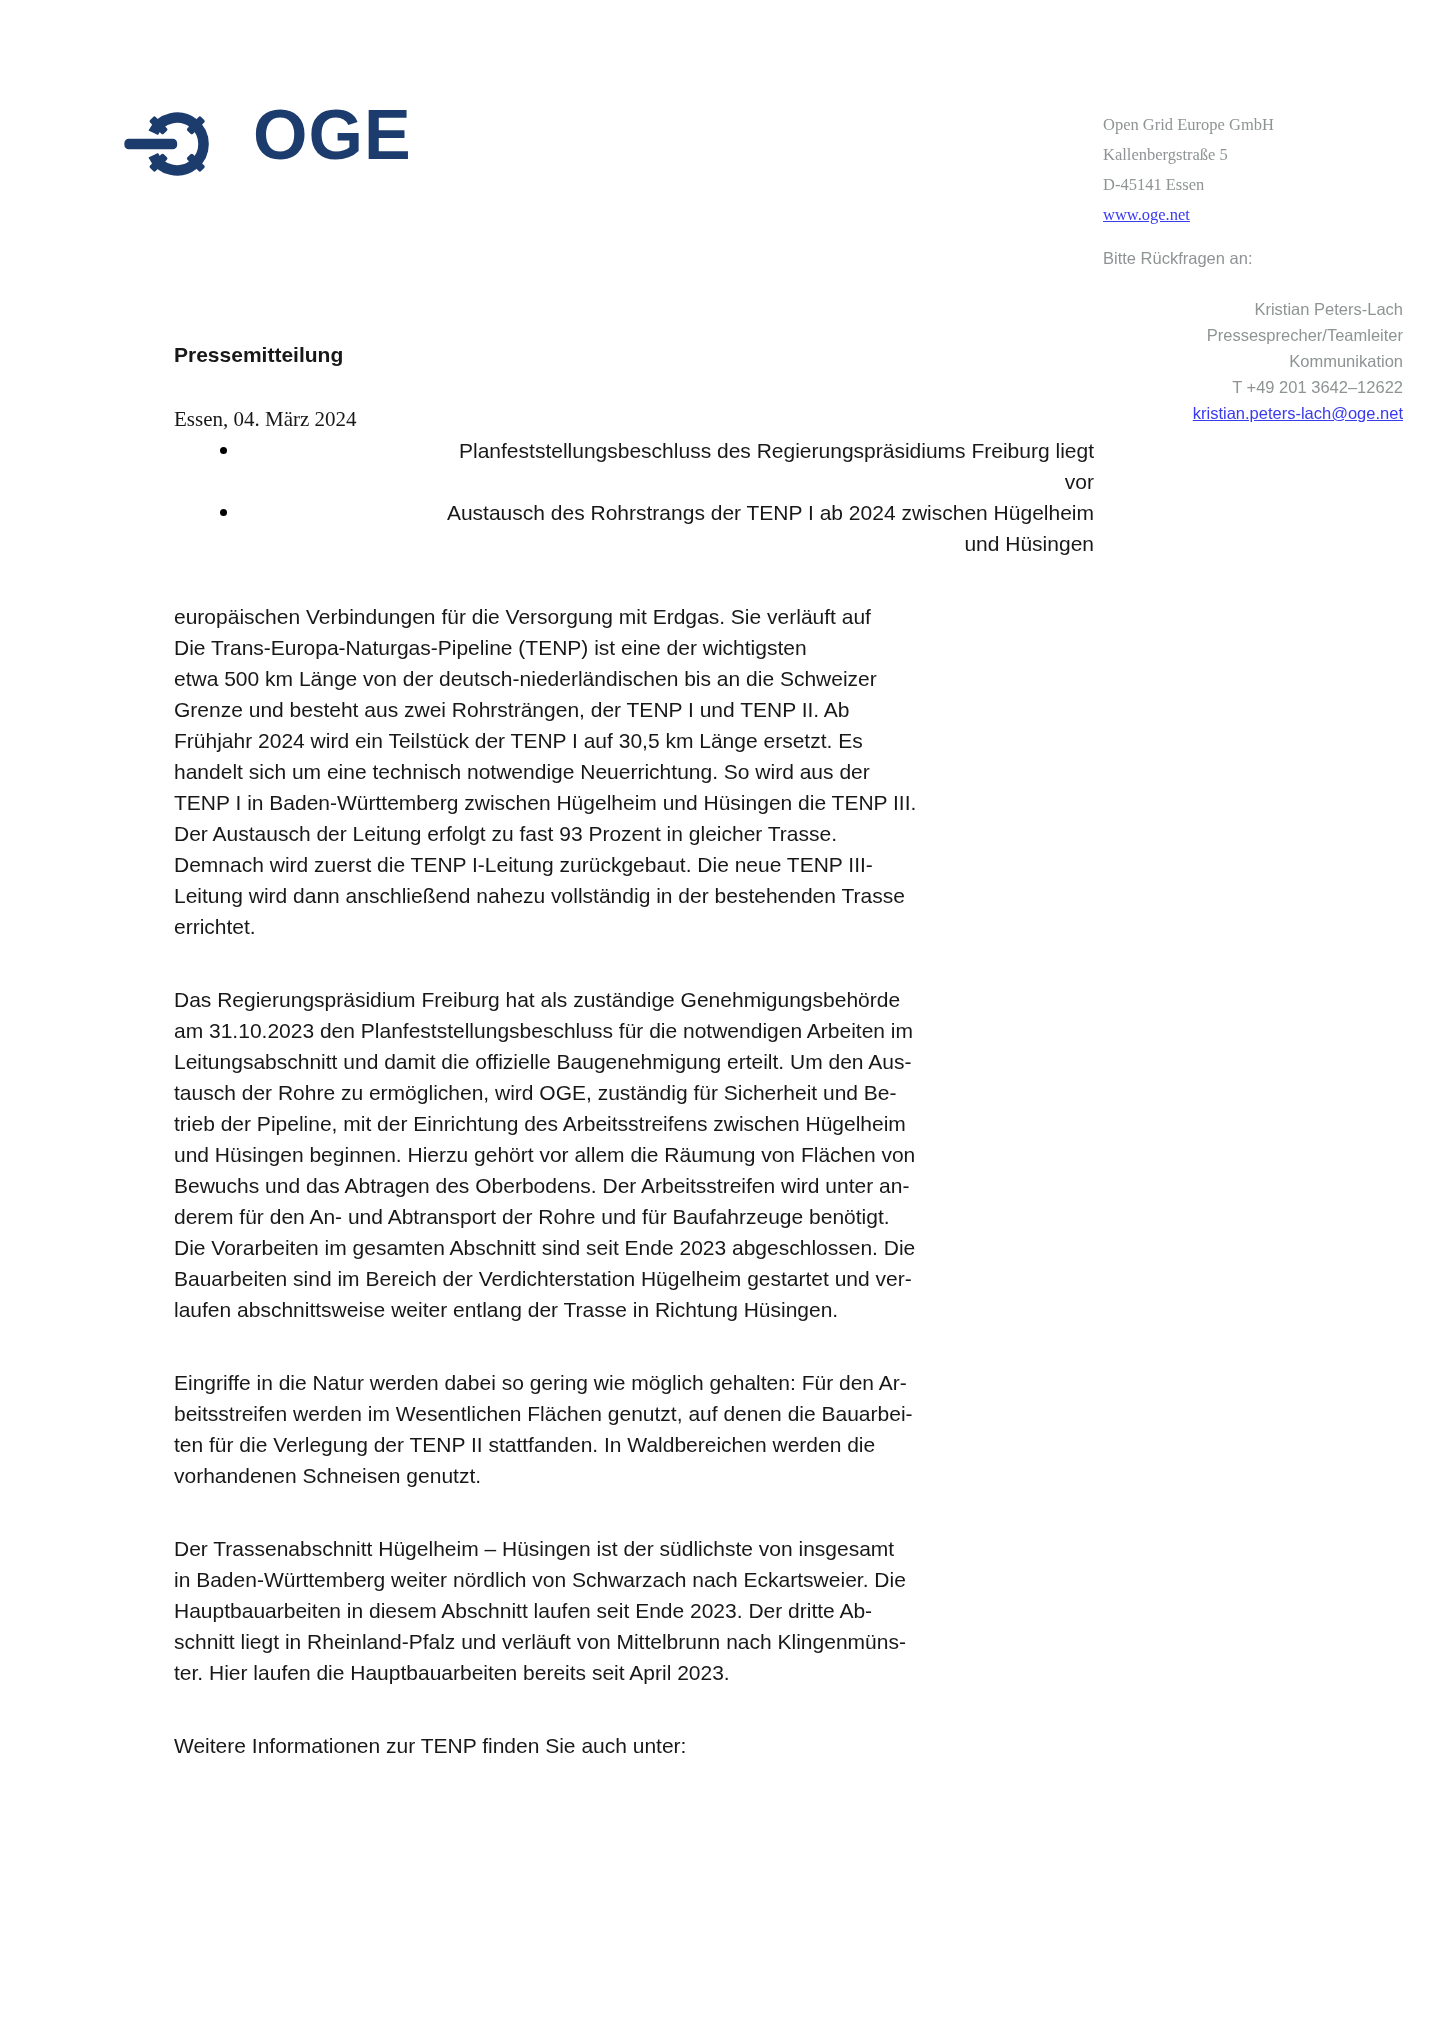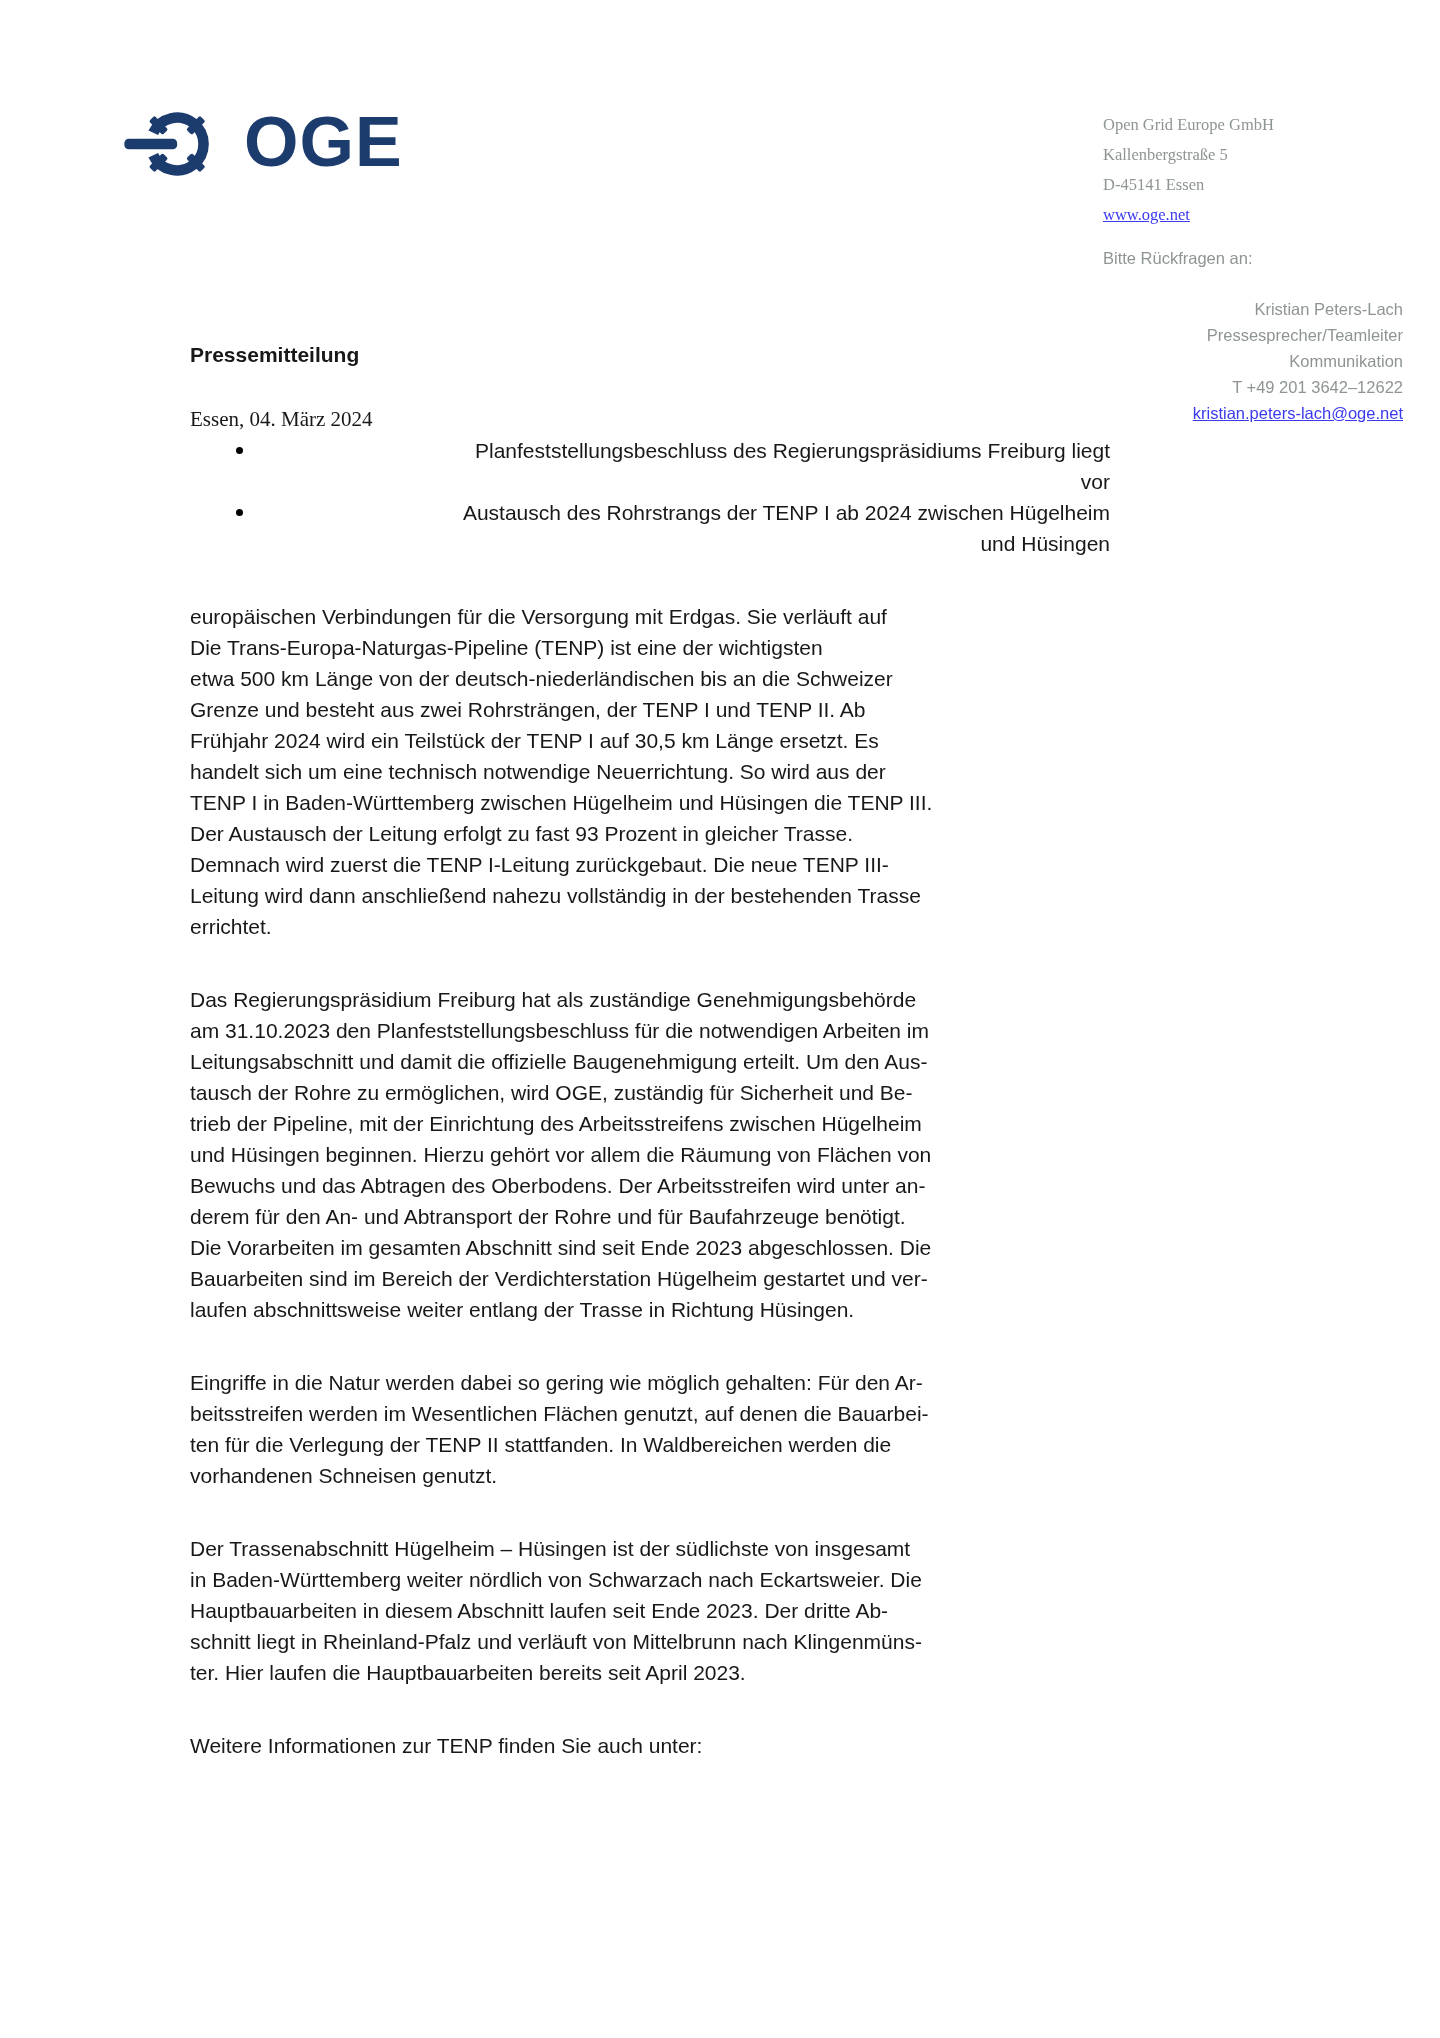--- a/index.html
+++ b/index.html
@@ -17,21 +17,21 @@
     width:1440px;height:2038px;
     background:var(--page-bg);
     font-family:"Liberation Sans",sans-serif;
     overflow:hidden;
     margin:0 auto;
   }
 
   
   .logo{
     position:absolute;left:120px;top:100px;
-    display:flex;align-items:center;gap:22px;
+    display:flex;align-items:flex-start;gap:31px;
     color:var(--logo-color);
   }
   .logo svg{width:102px;height:88px;display:block;}
   .logo-text{
     font-size:70px;font-weight:bold;letter-spacing:1px;line-height:1;
     padding-bottom:4px;
   }
 
   
   .sidebar{
@@ -40,21 +40,21 @@
     font-size:16.5px;
   }
   .sb-company div, .sb-company a{line-height:30px;display:block;font-family:Liberation Serif, serif;}
   .sb-inquiries{margin-top:15px;line-height:26px;}
   .sb-contact{margin-top:25px;text-align:right;}
   .sb-contact div, .sb-contact a{line-height:26px;display:block;}
   a.link{color:var(--link-color);text-decoration:underline;cursor:pointer;}
 
   
   .main{
-    position:absolute;left:190px;top:339px;width:920px;
+    position:absolute;left:174px;top:339px;width:920px;
     color:var(--body-text);
     font-size:21px;line-height:31px;
   }
   .doc-type{font-weight:bold;}
   .dateline{margin-top:34px;font-family:Liberation Serif, serif;}
   .headline{margin-top:34px;font-weight:bold;}
   .tline{white-space:nowrap;}
   .bullets{margin:0;text-align:right;}
   .bullet{position:relative;padding-left:88px;}
   .bullet-dot{

